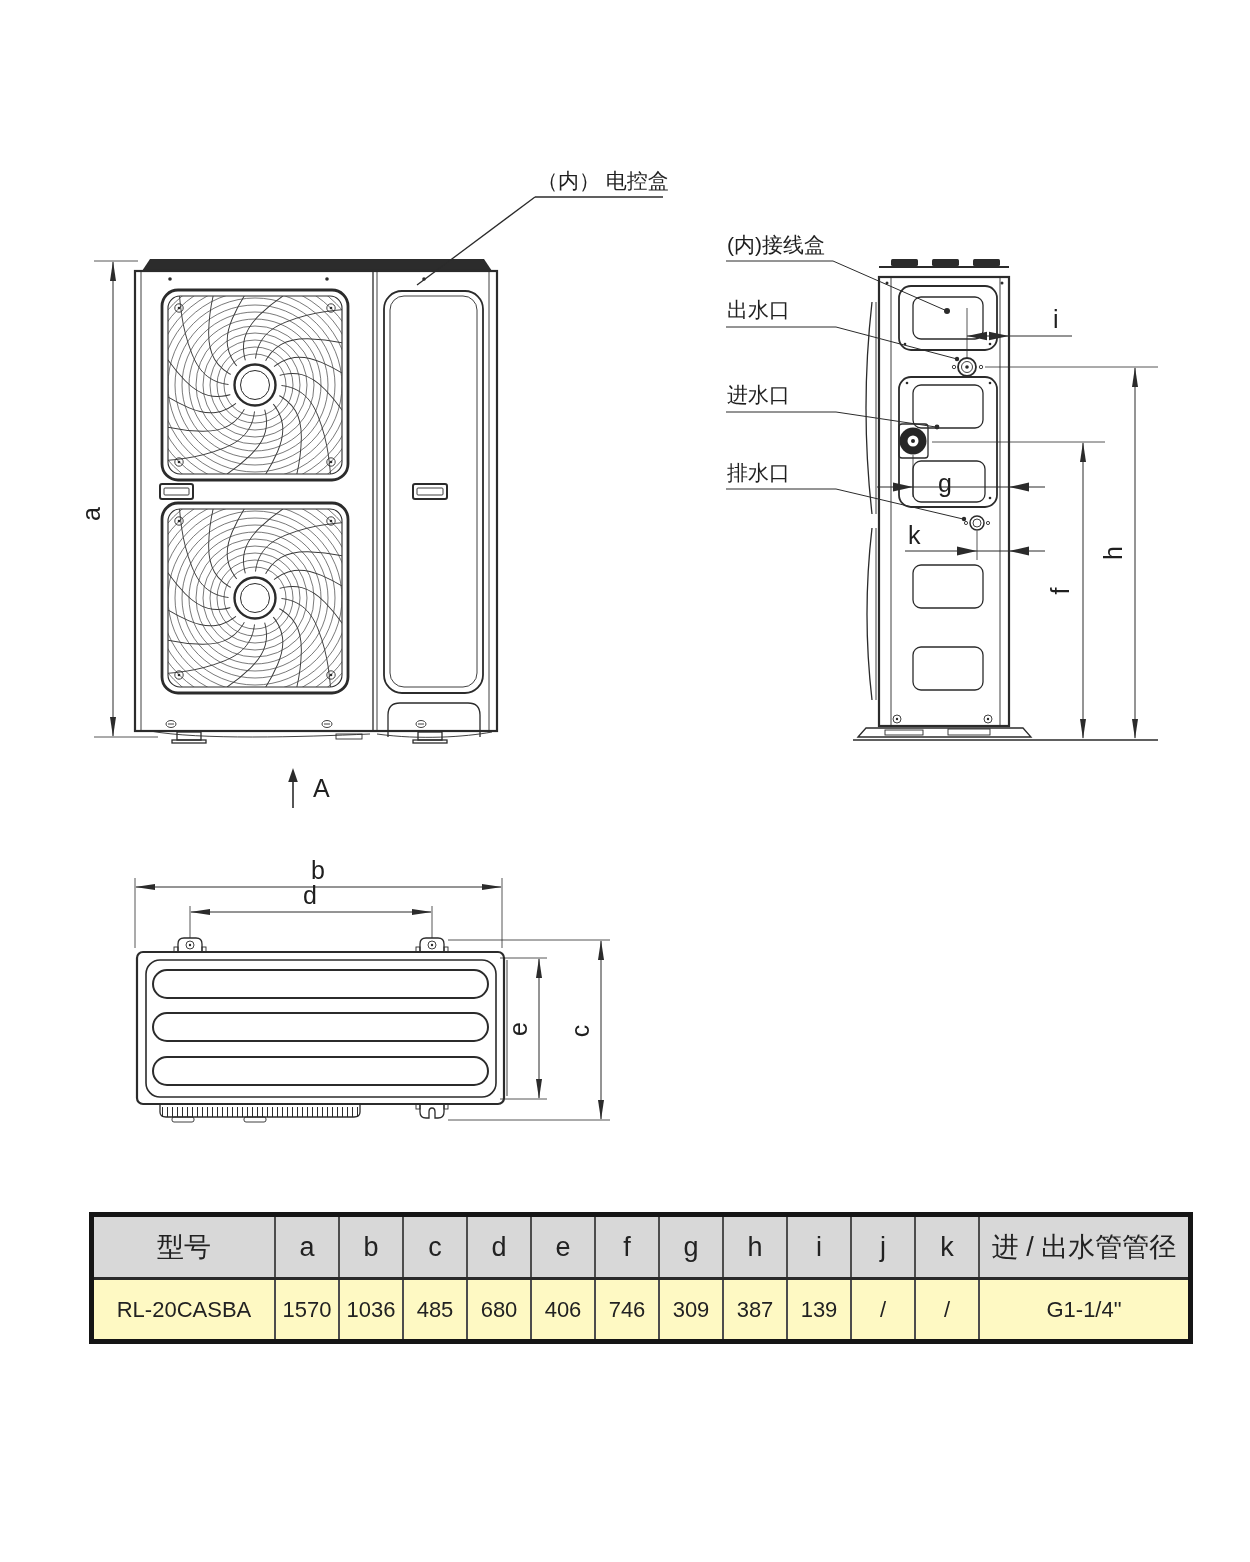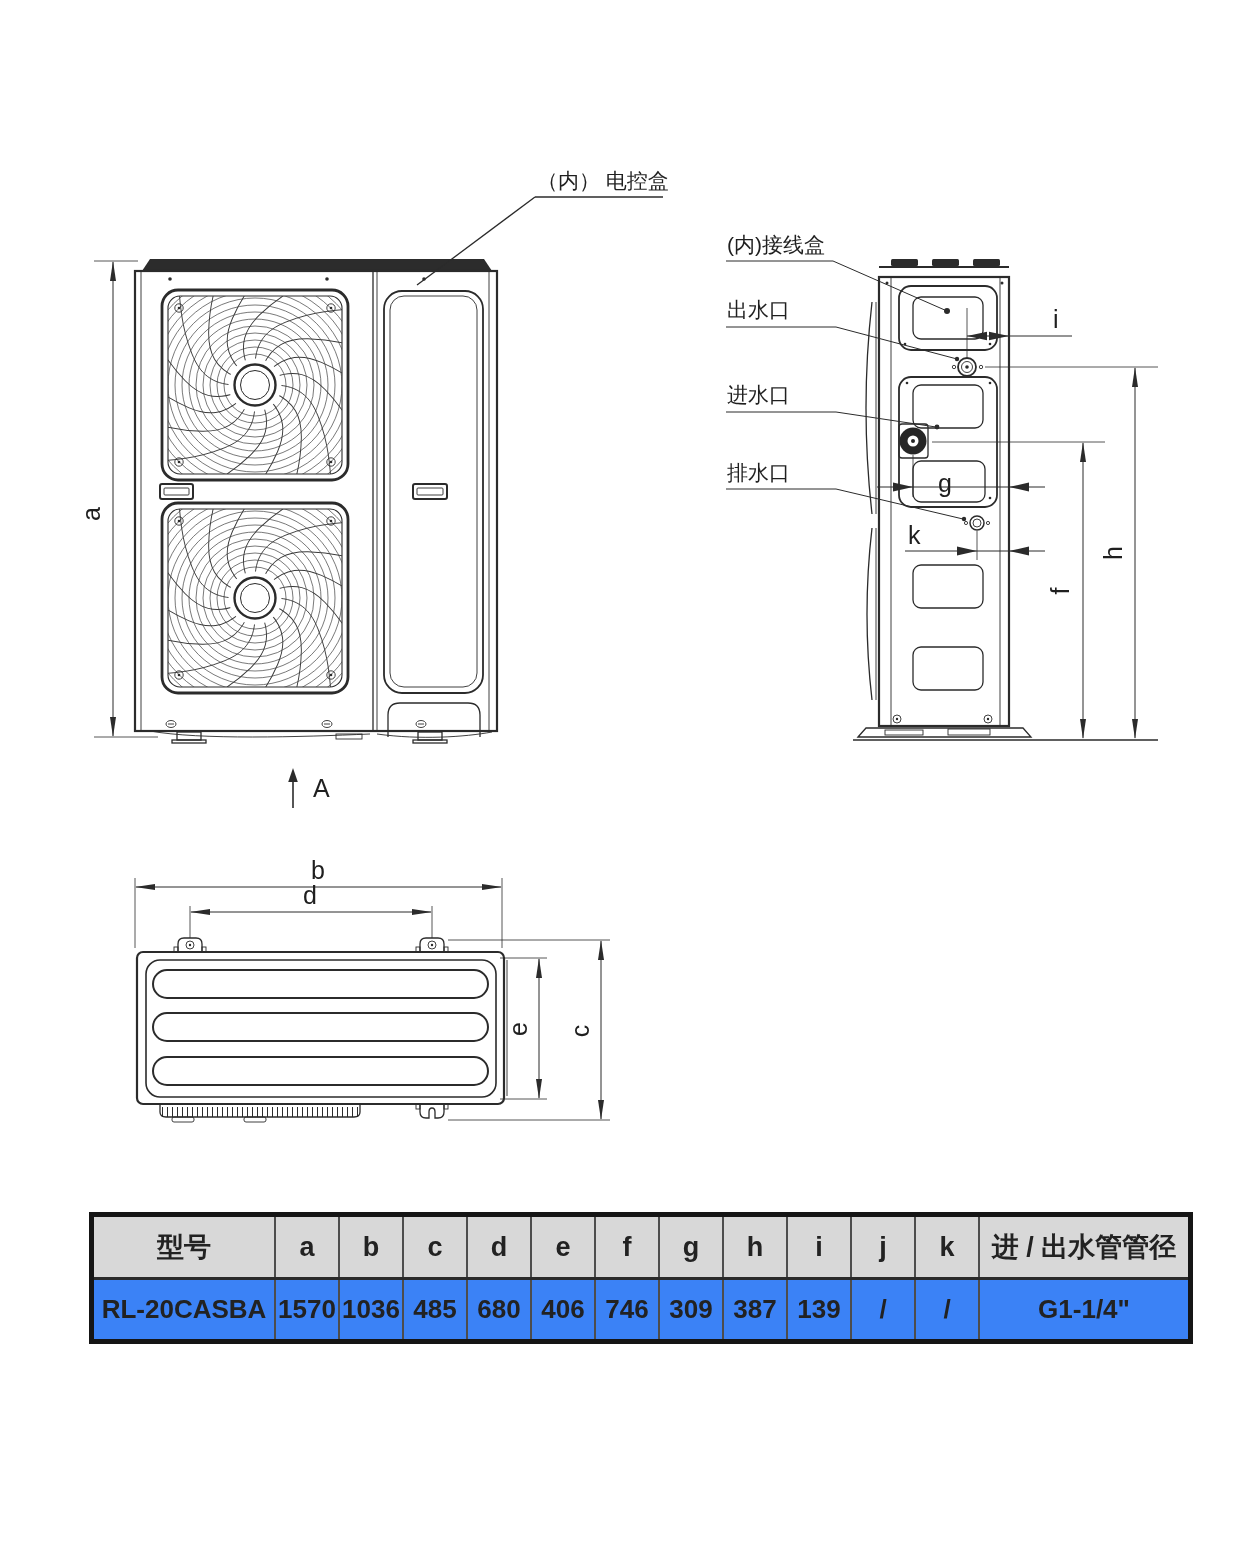--- a/index.html
+++ b/index.html
@@ -11,23 +11,23 @@
   .med{stroke-width:1.3;}
   .thk{stroke-width:2.2;}
   .dim{fill:none;stroke:#2b2b2b;stroke-width:1;}
   .ext{fill:none;stroke:#2b2b2b;stroke-width:0.8;}
   .mesh{stroke:#3f3f3f;fill:none;stroke-width:0.7;}
   .lbl{font-size:21px;}
   .dimt{font-size:25px;}
   .spec{position:absolute;left:89px;top:1212px;width:1072px;border-collapse:collapse;
         table-layout:fixed;border:5px solid #151515;}
   .spec th,.spec td{border:2px solid #4d4d4d;text-align:center;vertical-align:middle;
-        font-weight:bold;color:#222;overflow:hidden;white-space:nowrap;}
+        font-weight:normal;color:#222;overflow:hidden;white-space:nowrap;}
   .spec thead th{background:#d8d8d8;height:58px;font-size:27px;border-bottom:3px solid #2a2a2a;}
-  .spec tbody td{height:57px;font-size:26px;background:#3b82f6;}
+  .spec tbody td{height:57px;font-size:22px;background:#fef9c3;}
   .c-model{width:178px;}
   .c-dim{width:60px;}
   .c-pipe{width:206px;}
 </style>
 </head>
 <body>
 
 <div class="page">
 
 <svg width="1250" height="1205" viewBox="0 0 1250 1205">

